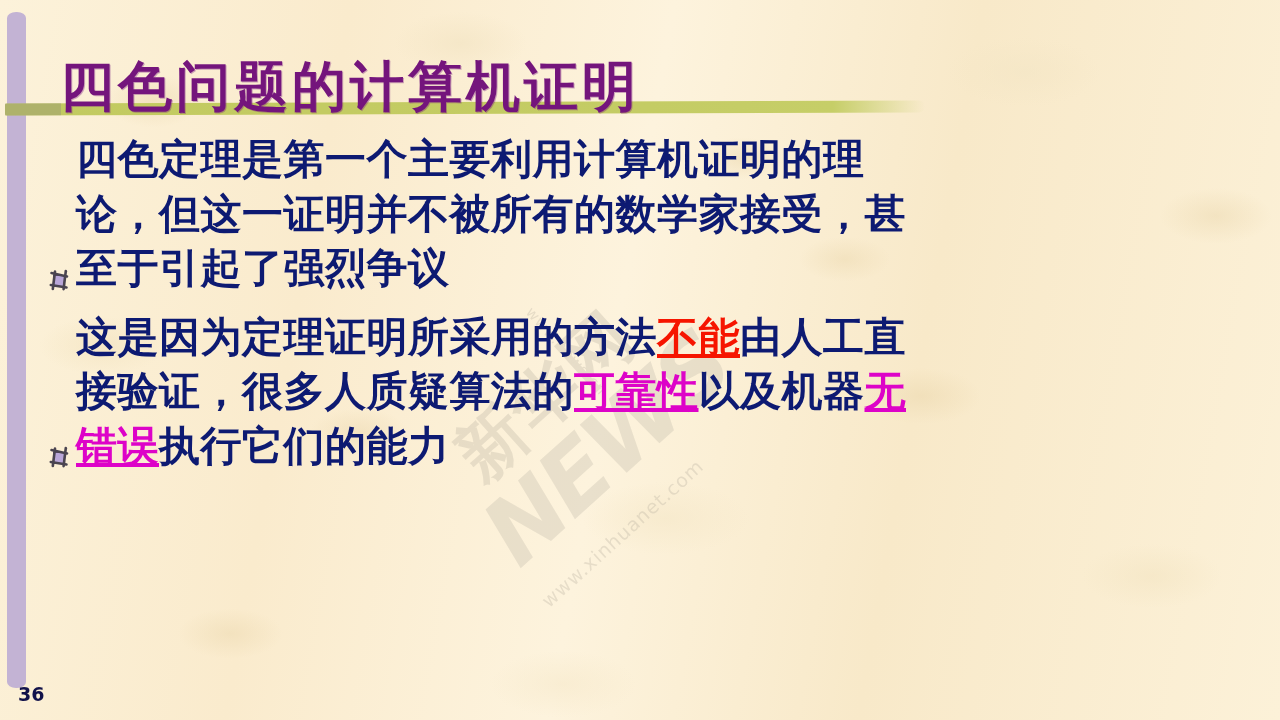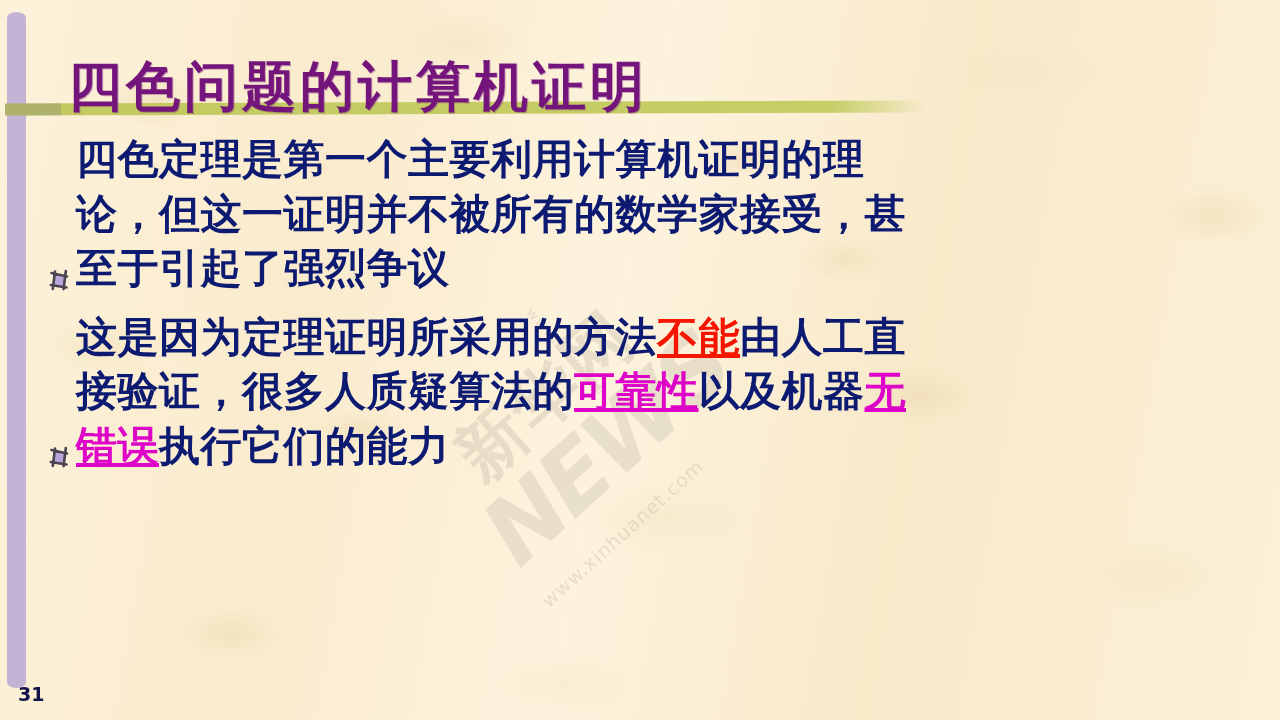--- a/index.html
+++ b/index.html
@@ -124,21 +124,21 @@
     content: "";
     position: absolute;
     left: 0; top: 0;
     width: 56px; height: 12px;
     background: rgba(150,148,120,.45);
   }
 
   
   #slide-title {
     position: absolute;
-    left: 68px;
+    left: 60px;
     top: 22px;
     font-family: "DejaVu Serif", "Liberation Serif", serif;
     font-size: 54px;
     font-weight: bold;
     color: #74157c;
     letter-spacing: 4px;
     line-height: 1.05;
     white-space: nowrap;
     text-shadow: 1px 1px 0 rgba(116,21,124,.35);
   }
@@ -236,15 +236,15 @@
           <path d="M21.8 5 L19.6 23.2" stroke="#4a4450" stroke-width="2.6" fill="none" stroke-linecap="round"></path>
         </svg>
       </span>
       <span class="bullet-text">
         <span>这是因为定理证明所采用的方法</span><span class="hl-red">不能</span><span>由人工直接验证，很多人质疑算法的</span><span class="hl-magenta">可靠性</span><span>以及机器</span><span class="hl-magenta">无错误</span><span>执行它们的能力</span>
       </span>
     </div>
 
   </div>
 
-  <div id="page-number">31</div>
+  <div id="page-number">36</div>
 
 </div>
 
 </body></html>

